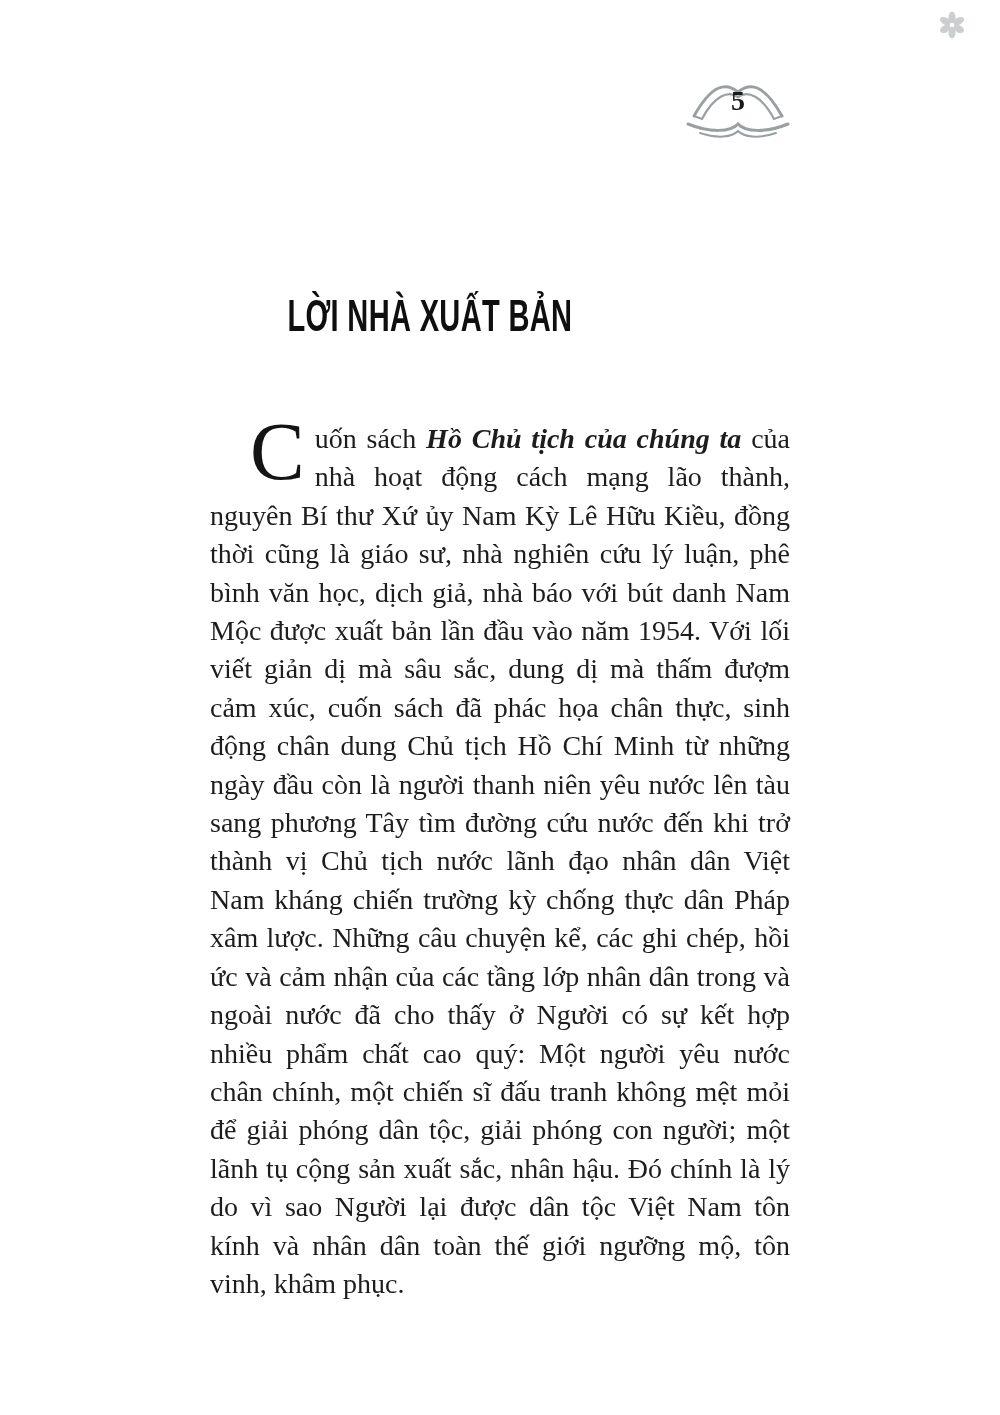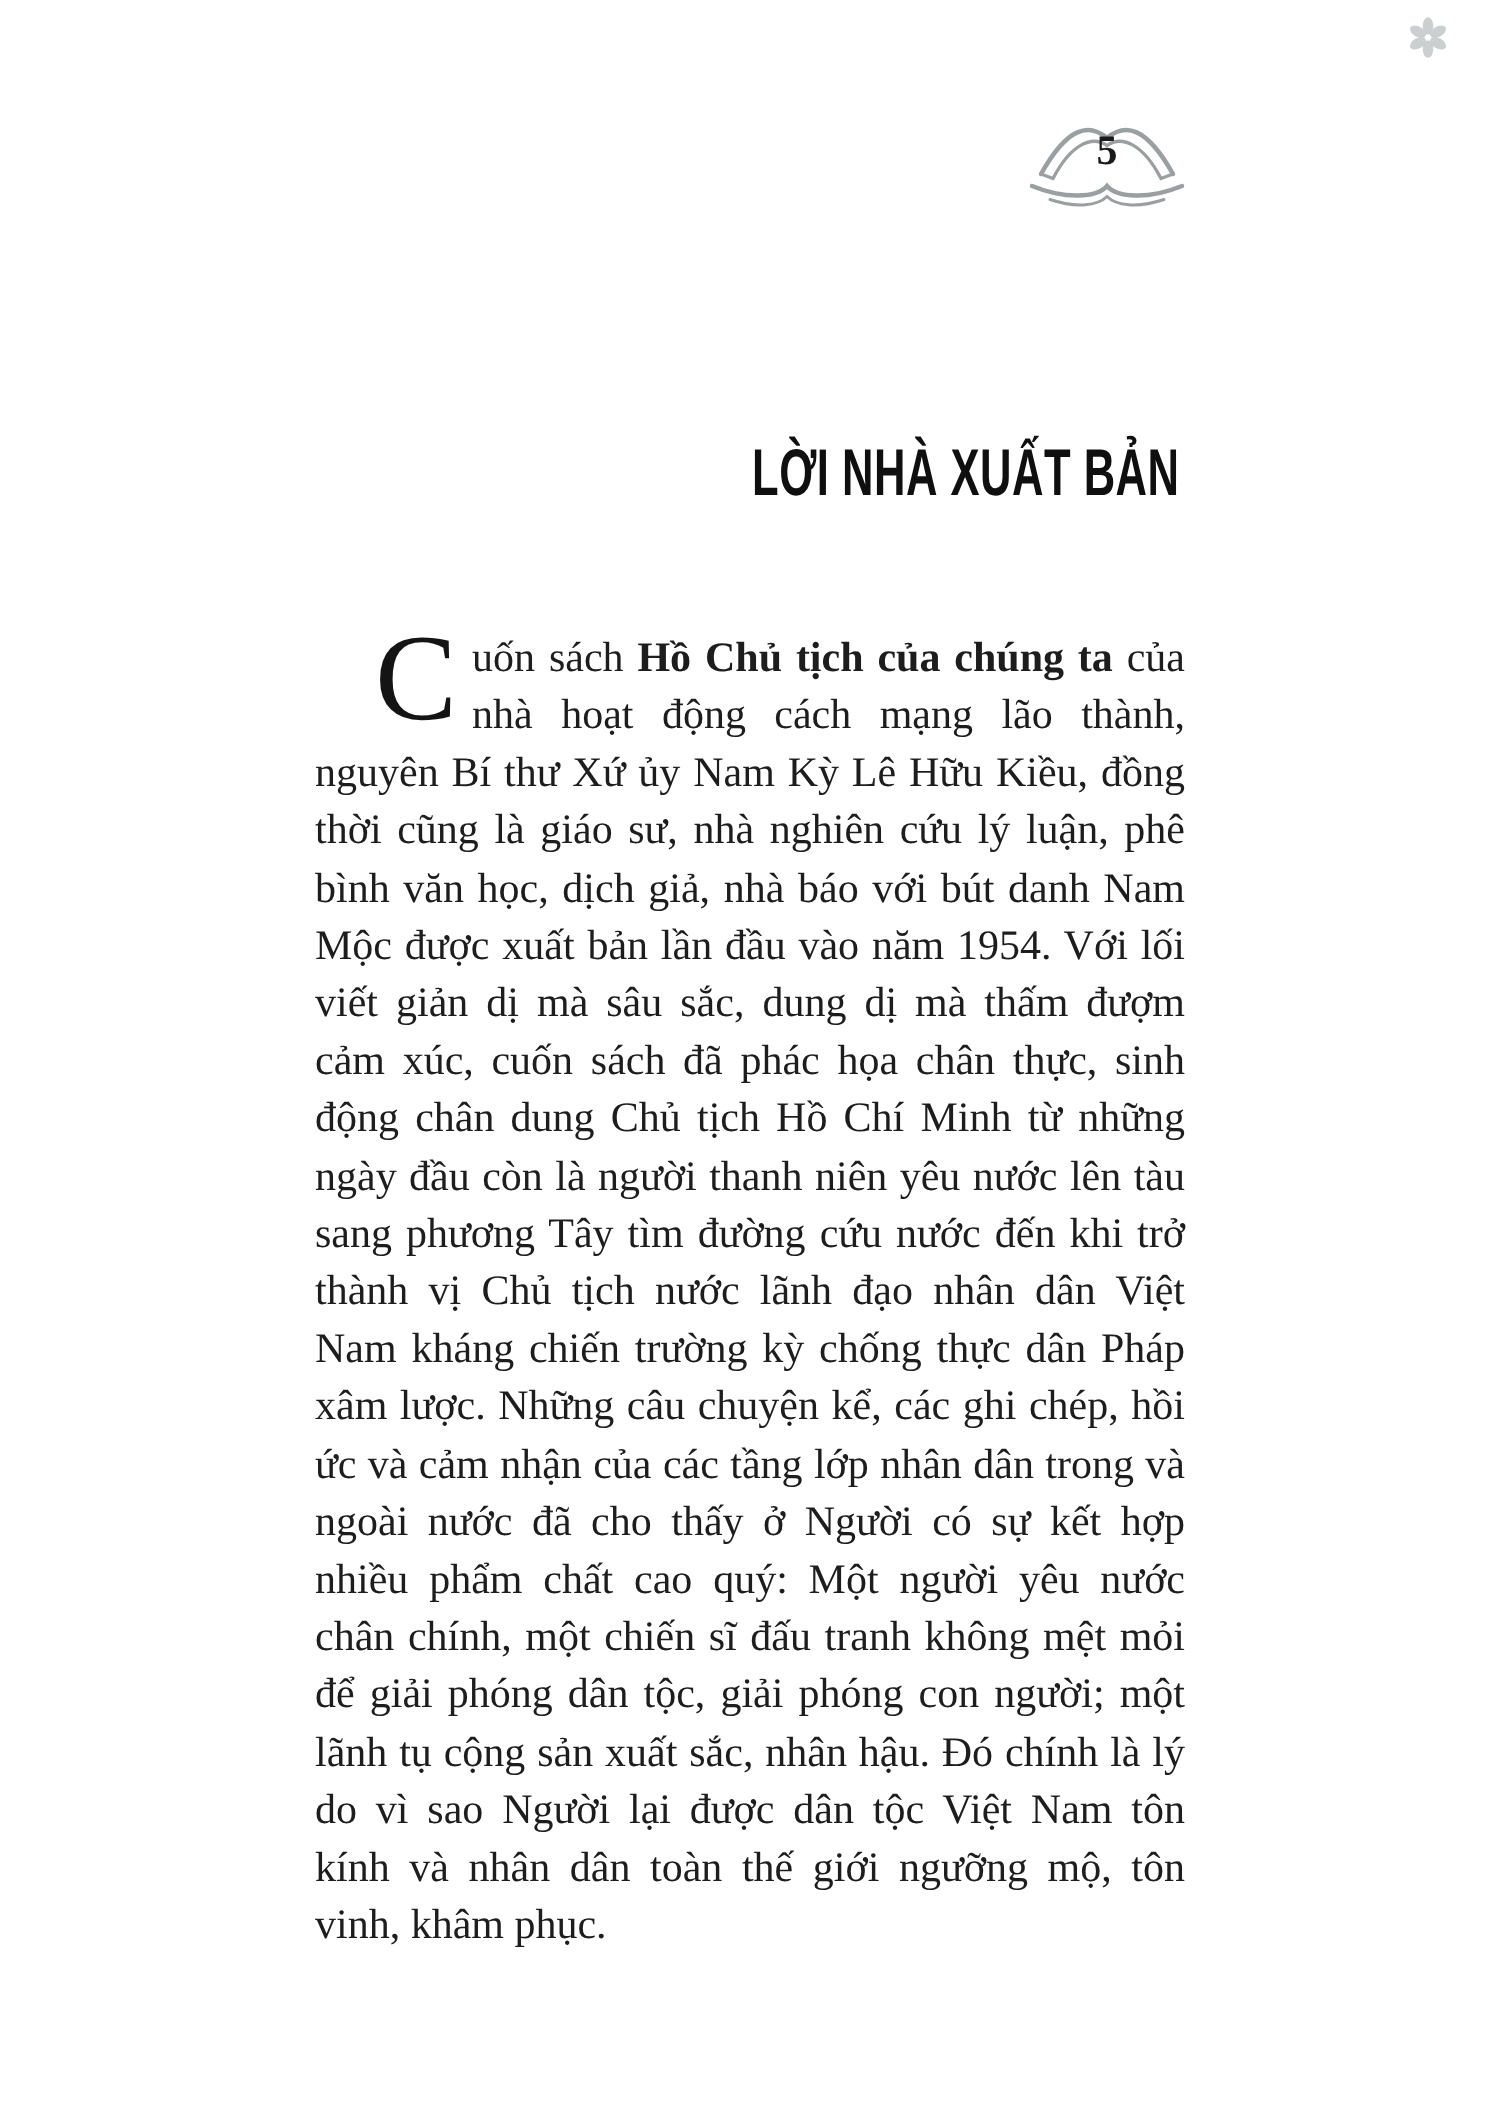--- a/index.html
+++ b/index.html
@@ -44,21 +44,21 @@
     font-weight: bold;
     font-size: 28px;
     color: #1a1a1a;
     line-height: 1;
   }
   .title-row {
     position: absolute;
     left: 0;
     top: 293px;
     width: 860px;
-    text-align: right;
+    text-align: center;
   }
   .section-title {
     display: inline-block;
     margin: 0;
     font-family: "Liberation Sans", sans-serif;
     font-weight: 700;
     font-size: 44px;
     line-height: 1.05;
     color: #0f0f0f;
     white-space: nowrap;
@@ -81,20 +81,21 @@
   }
   .drop-cap {
     float: left;
     font-family: "Liberation Serif", serif;
     font-size: 82px;
     line-height: 57px;
     margin: 3px 10px 0 40px;
     color: #141414;
   }
   .book-title {
+    font-style: italic;
     font-weight: bold;
   }
 </style>
 </head>
 <body>
 
 <div class="page">
 
   <div class="corner-ornament">
     <svg width="28" height="28" viewBox="0 0 24 24" aria-hidden="true">

